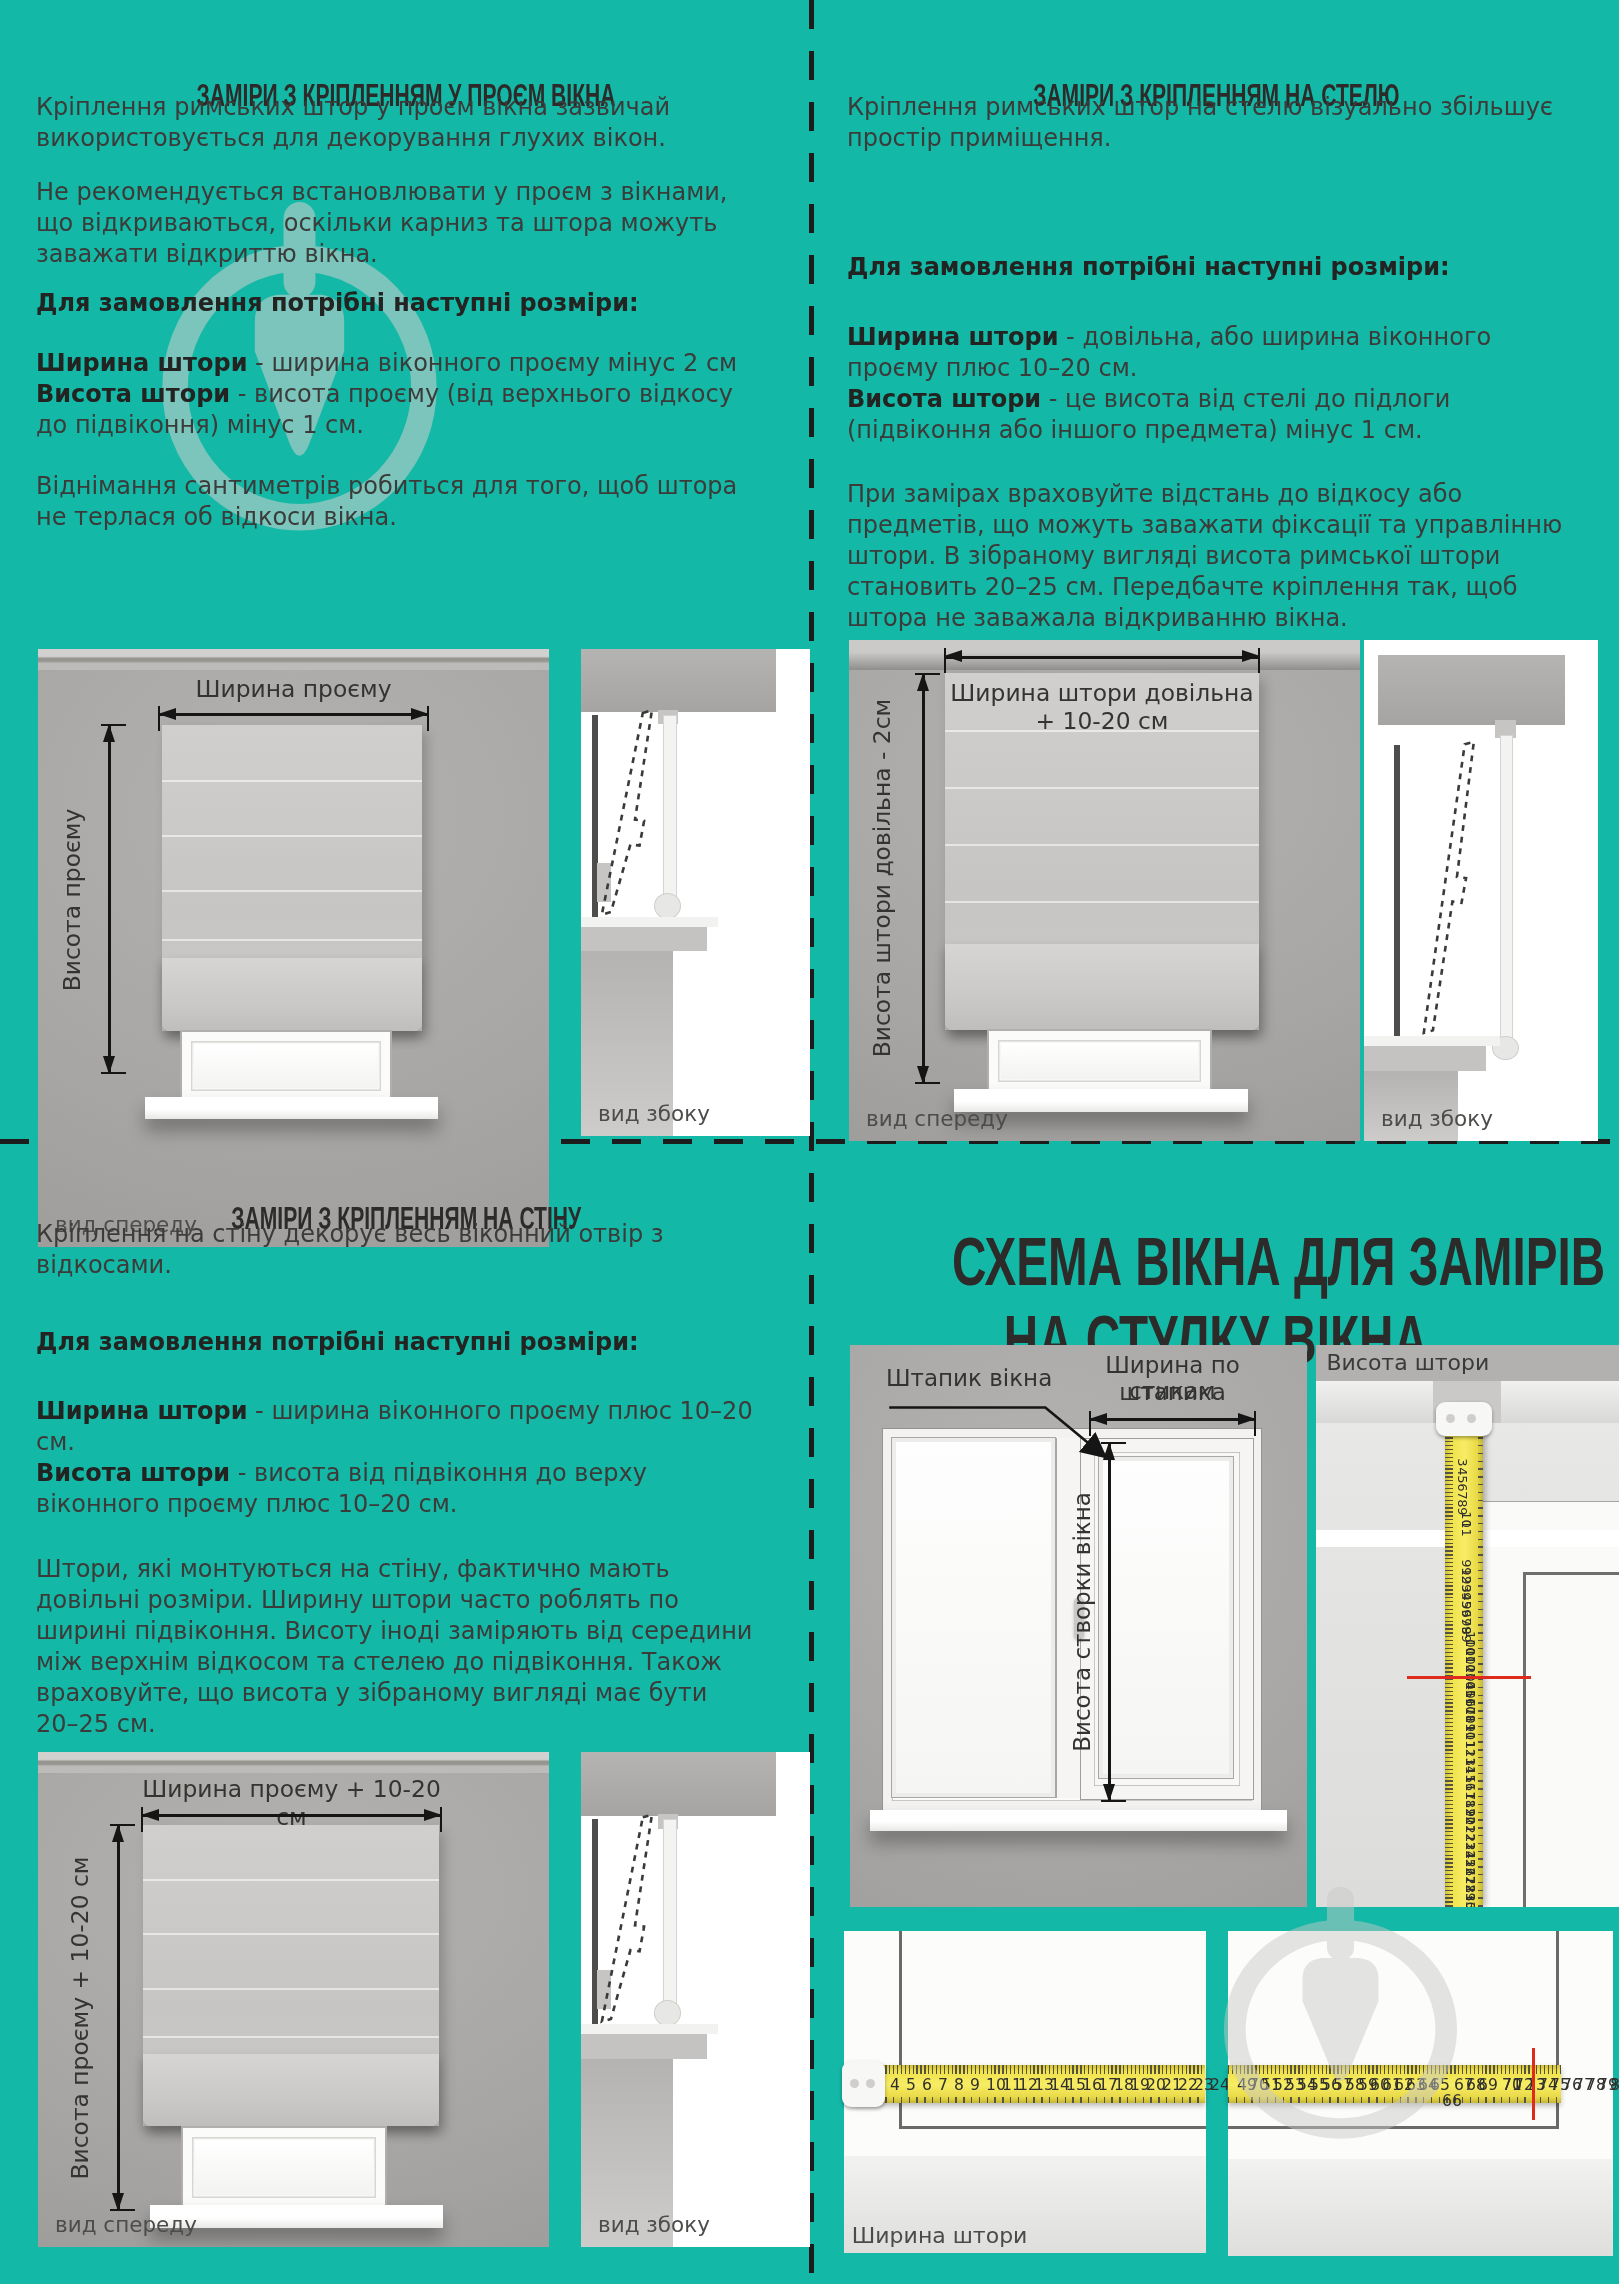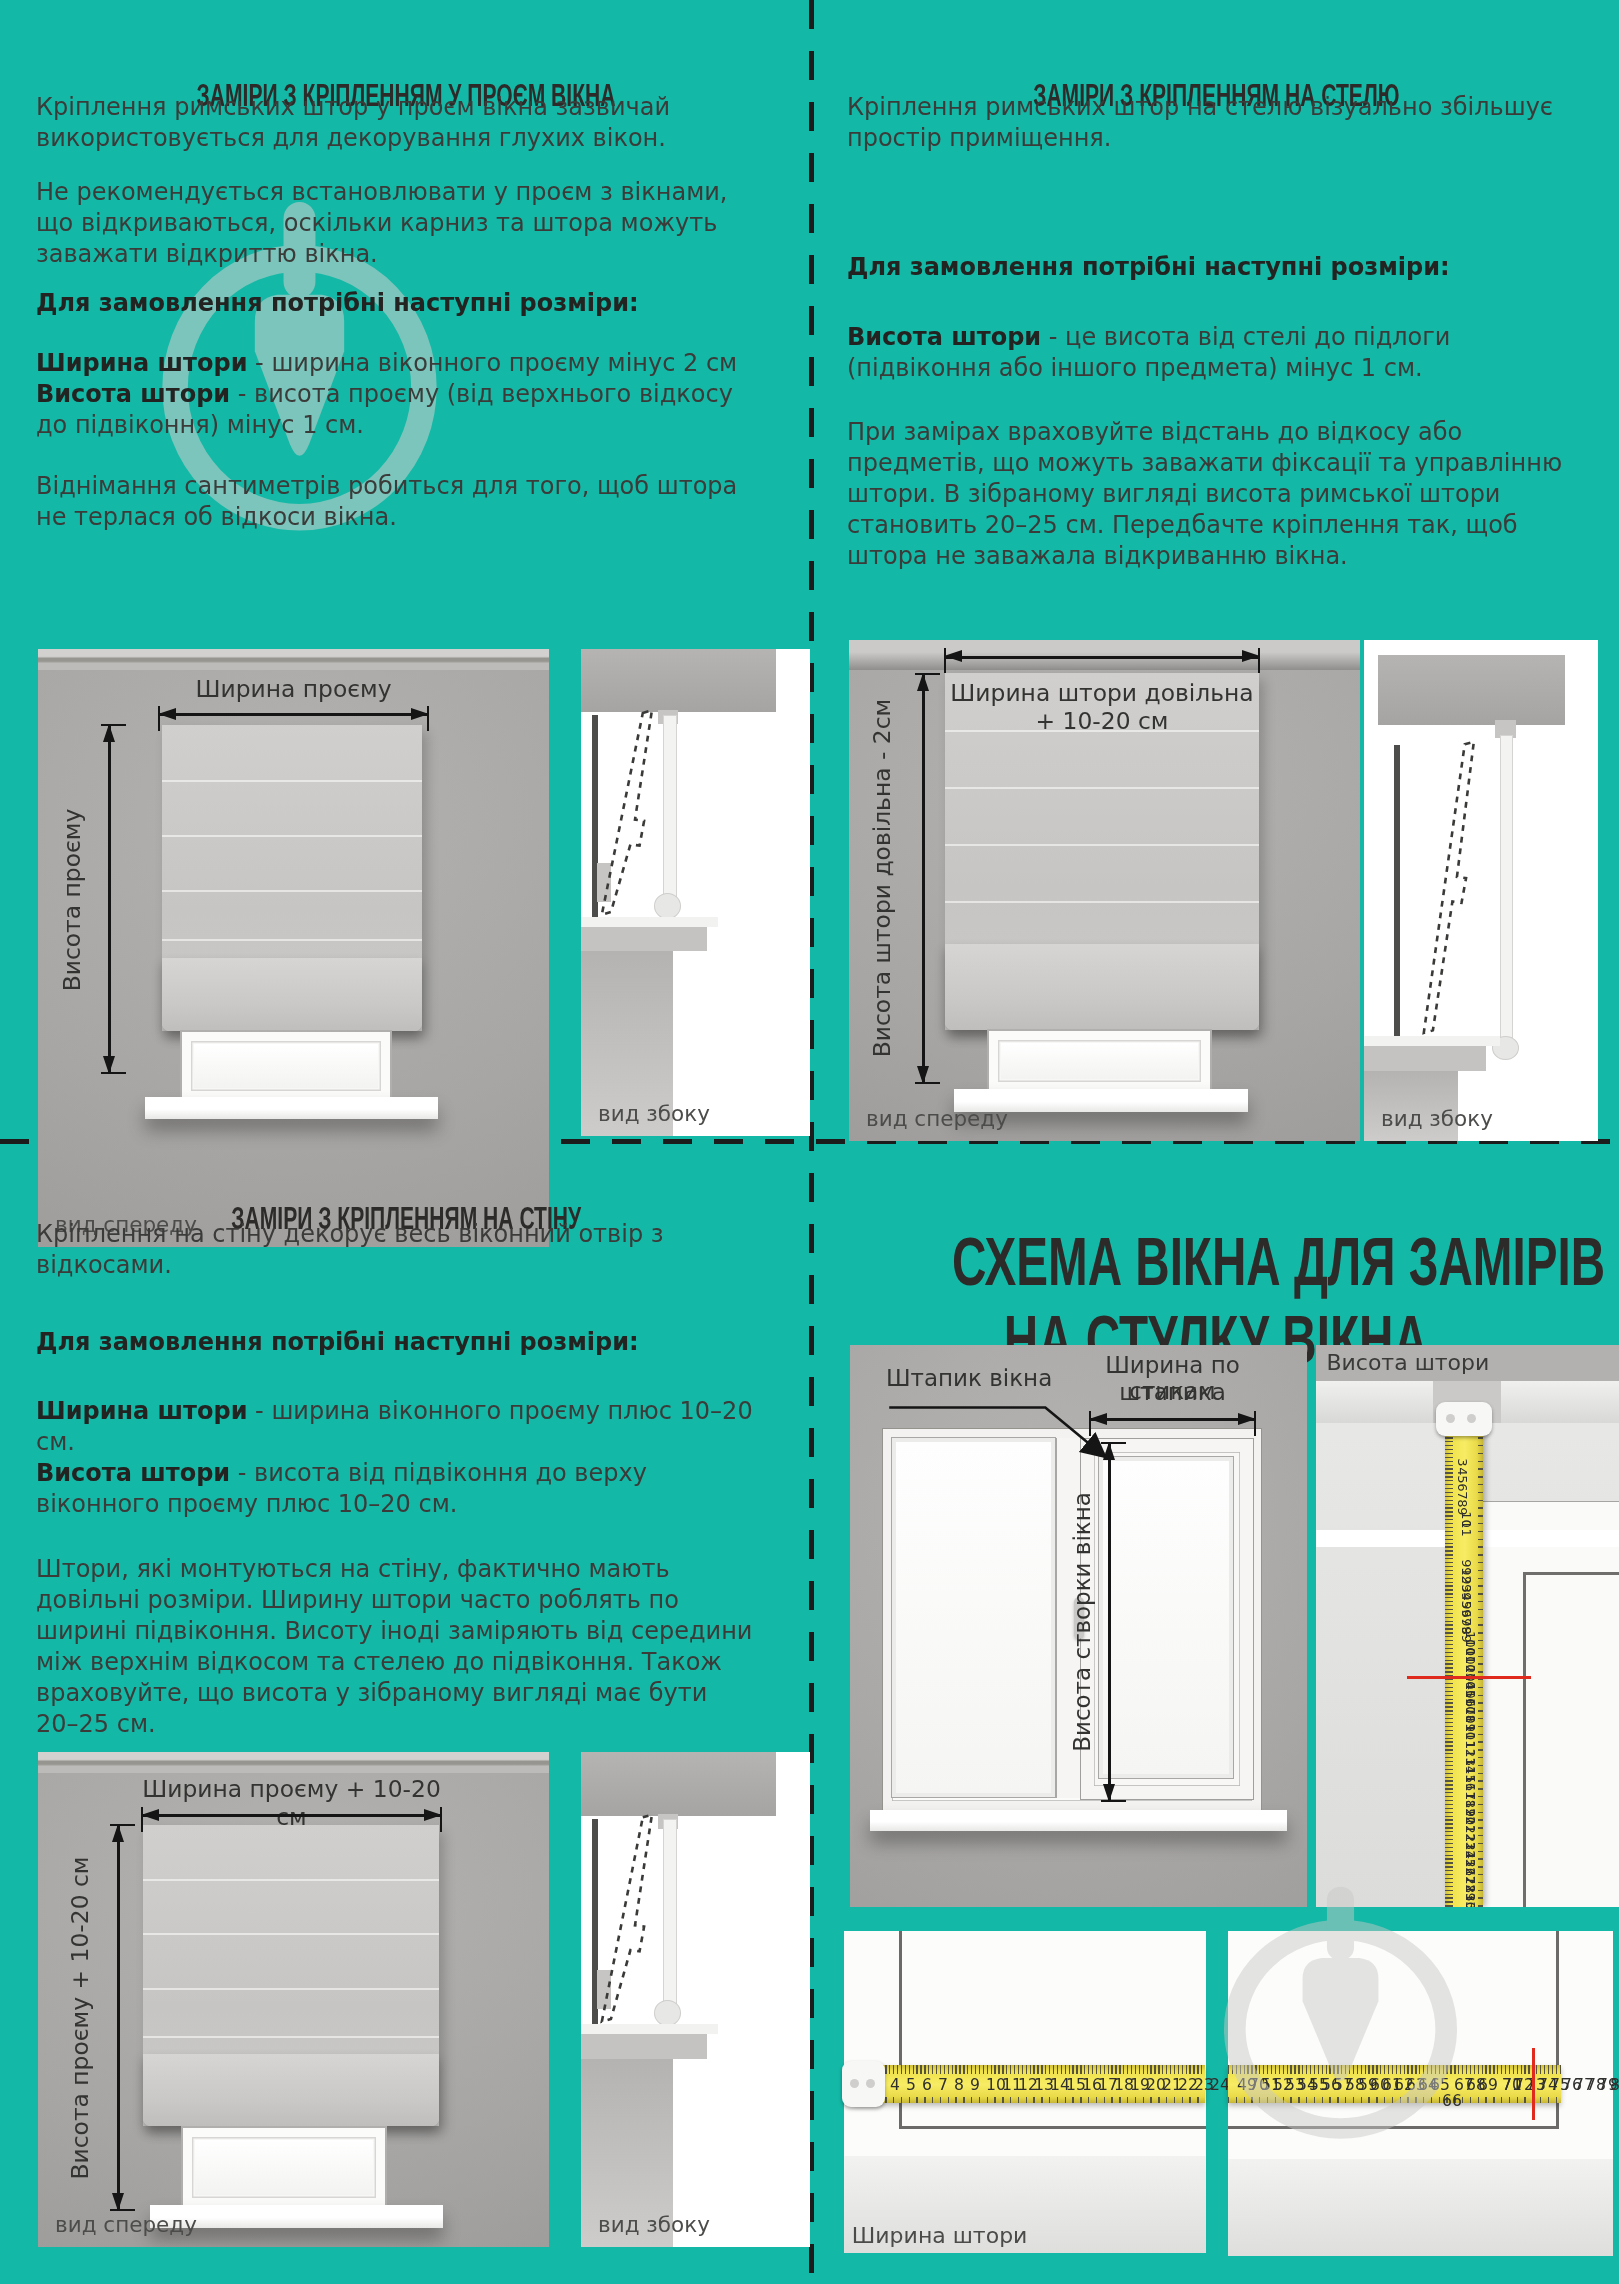--- a/index.html
+++ b/index.html
@@ -205,20 +205,21 @@
     </div>
   </section>
 
   <section>
     <h2 class="ttl ttl-s" style="left:812px;top:53px;width:808px">
       <span class="cond">ЗАМІРИ З КРІПЛЕННЯМ НА СТЕЛЮ</span></h2>
 
     <div class="textcol" style="left:847px;top:92px">
       <p style="margin-bottom:98px">Кріплення римських штор на стелю візуально збільшує простір приміщення.</p>
       <p class="h3" style="margin-bottom:39px">Для замовлення потрібні наступні розміри:</p>
+      <p style="margin-bottom:0"><b>Ширина штори</b><span> - довільна, або ширина віконного проєму плюс 10–20 см.</span></p>
       <p style="margin-bottom:33px"><b>Висота штори</b><span> - це висота від стелі до підлоги (підвіконня або іншого предмета) мінус 1 см.</span></p>
       <p>При замірах враховуйте відстань до відкосу або предметів, що можуть заважати фіксації та управлінню штори. В зібраному вигляді висота римської штори становить 20–25 см. Передбачте кріплення так, щоб штора не заважала відкриванню вікна.</p>
     </div>
 
     <div class="fv" style="left:849px;top:640px;width:511px;height:501px">
       <div class="ceilband"></div>
       <div class="blind" style="left:96px;top:33px;width:314px;height:357px">
         <div class="fold" style="top:16%"></div>
           <div class="fold" style="top:32%"></div>
         <div class="fold" style="top:48%"></div>

